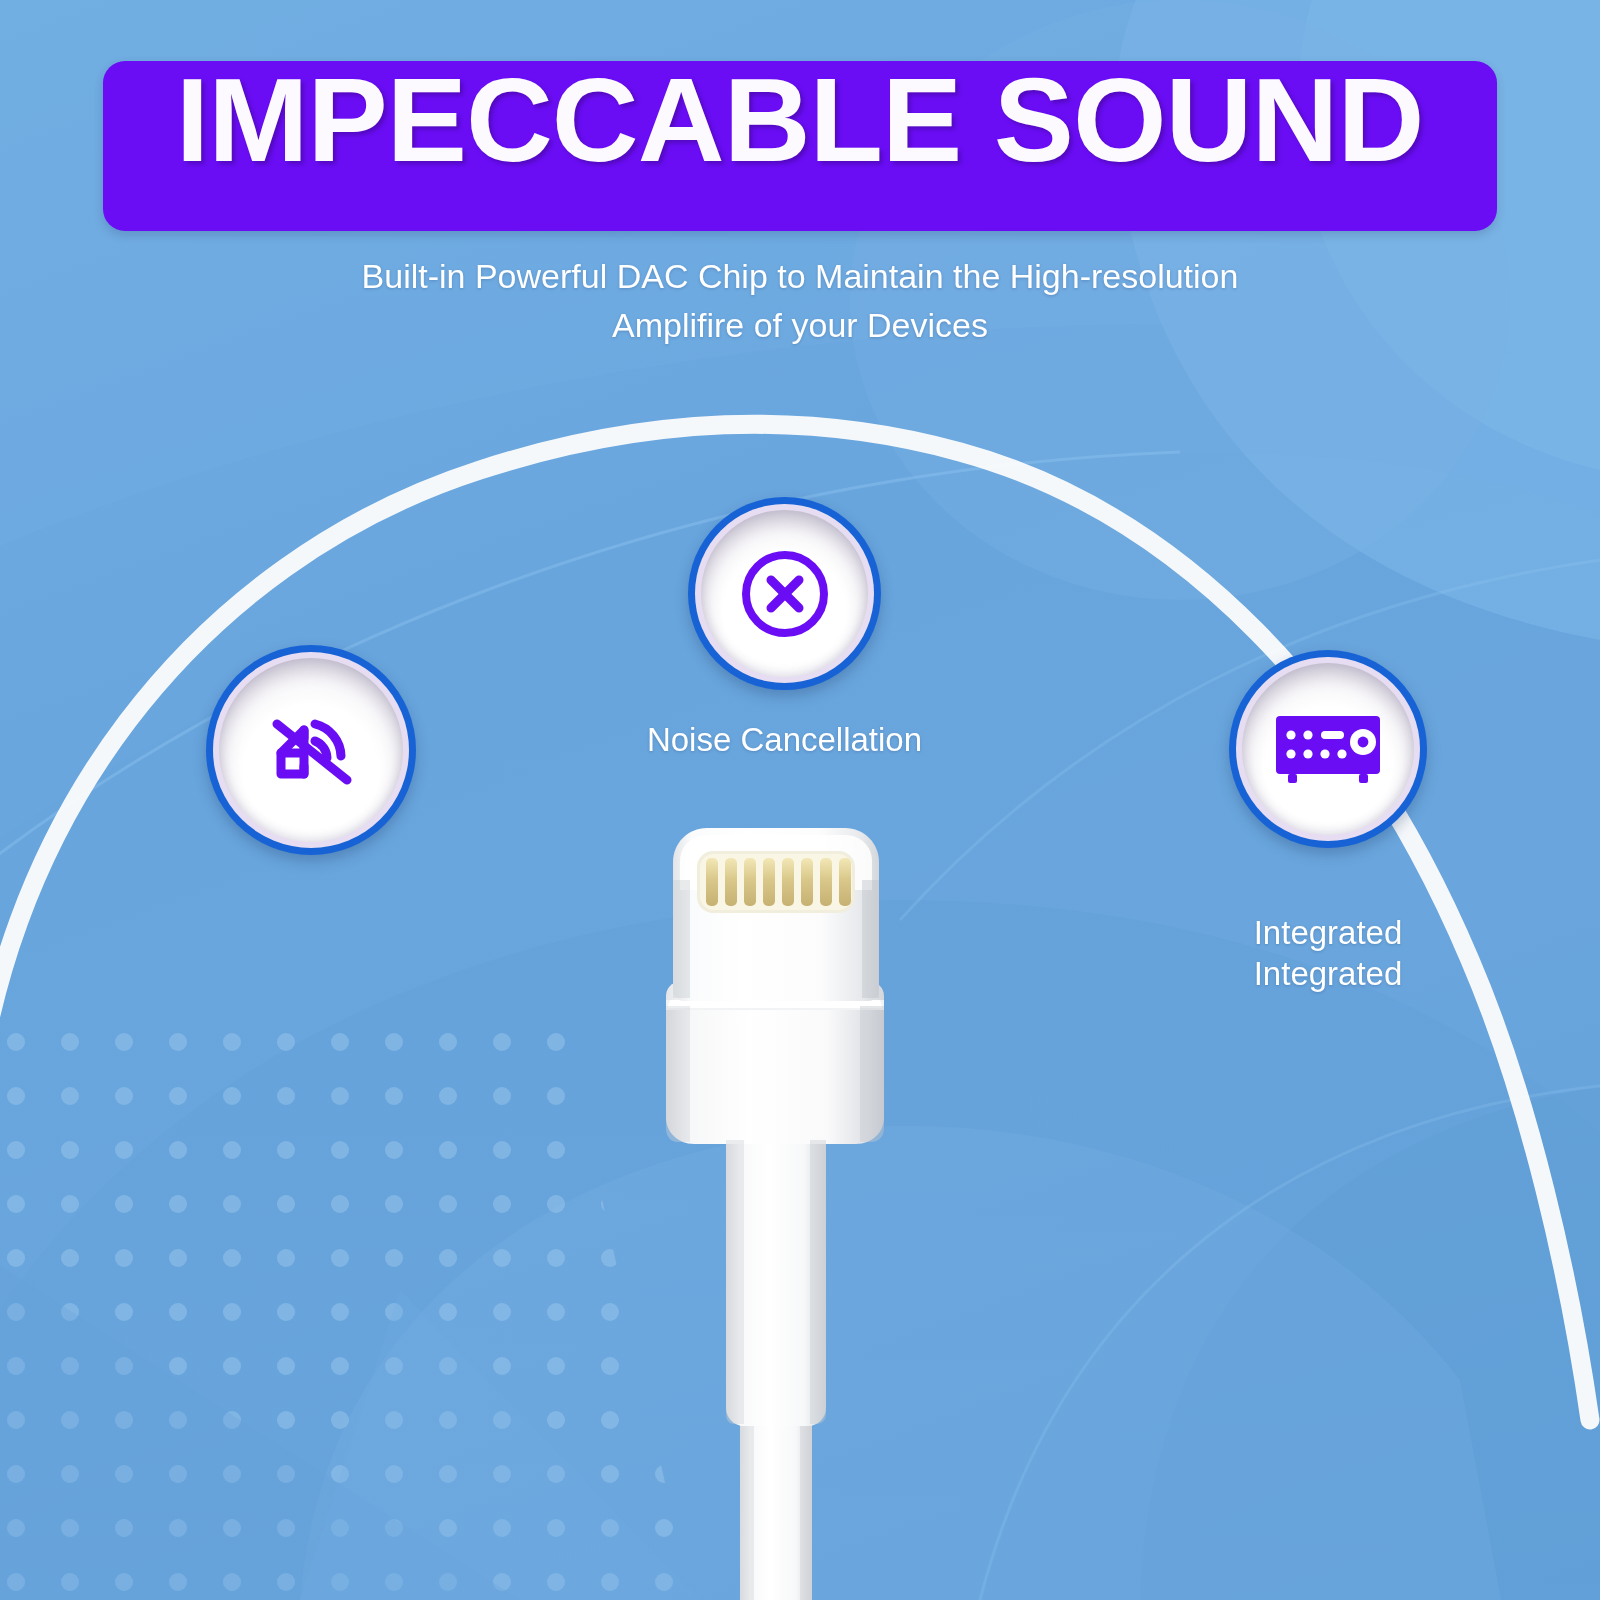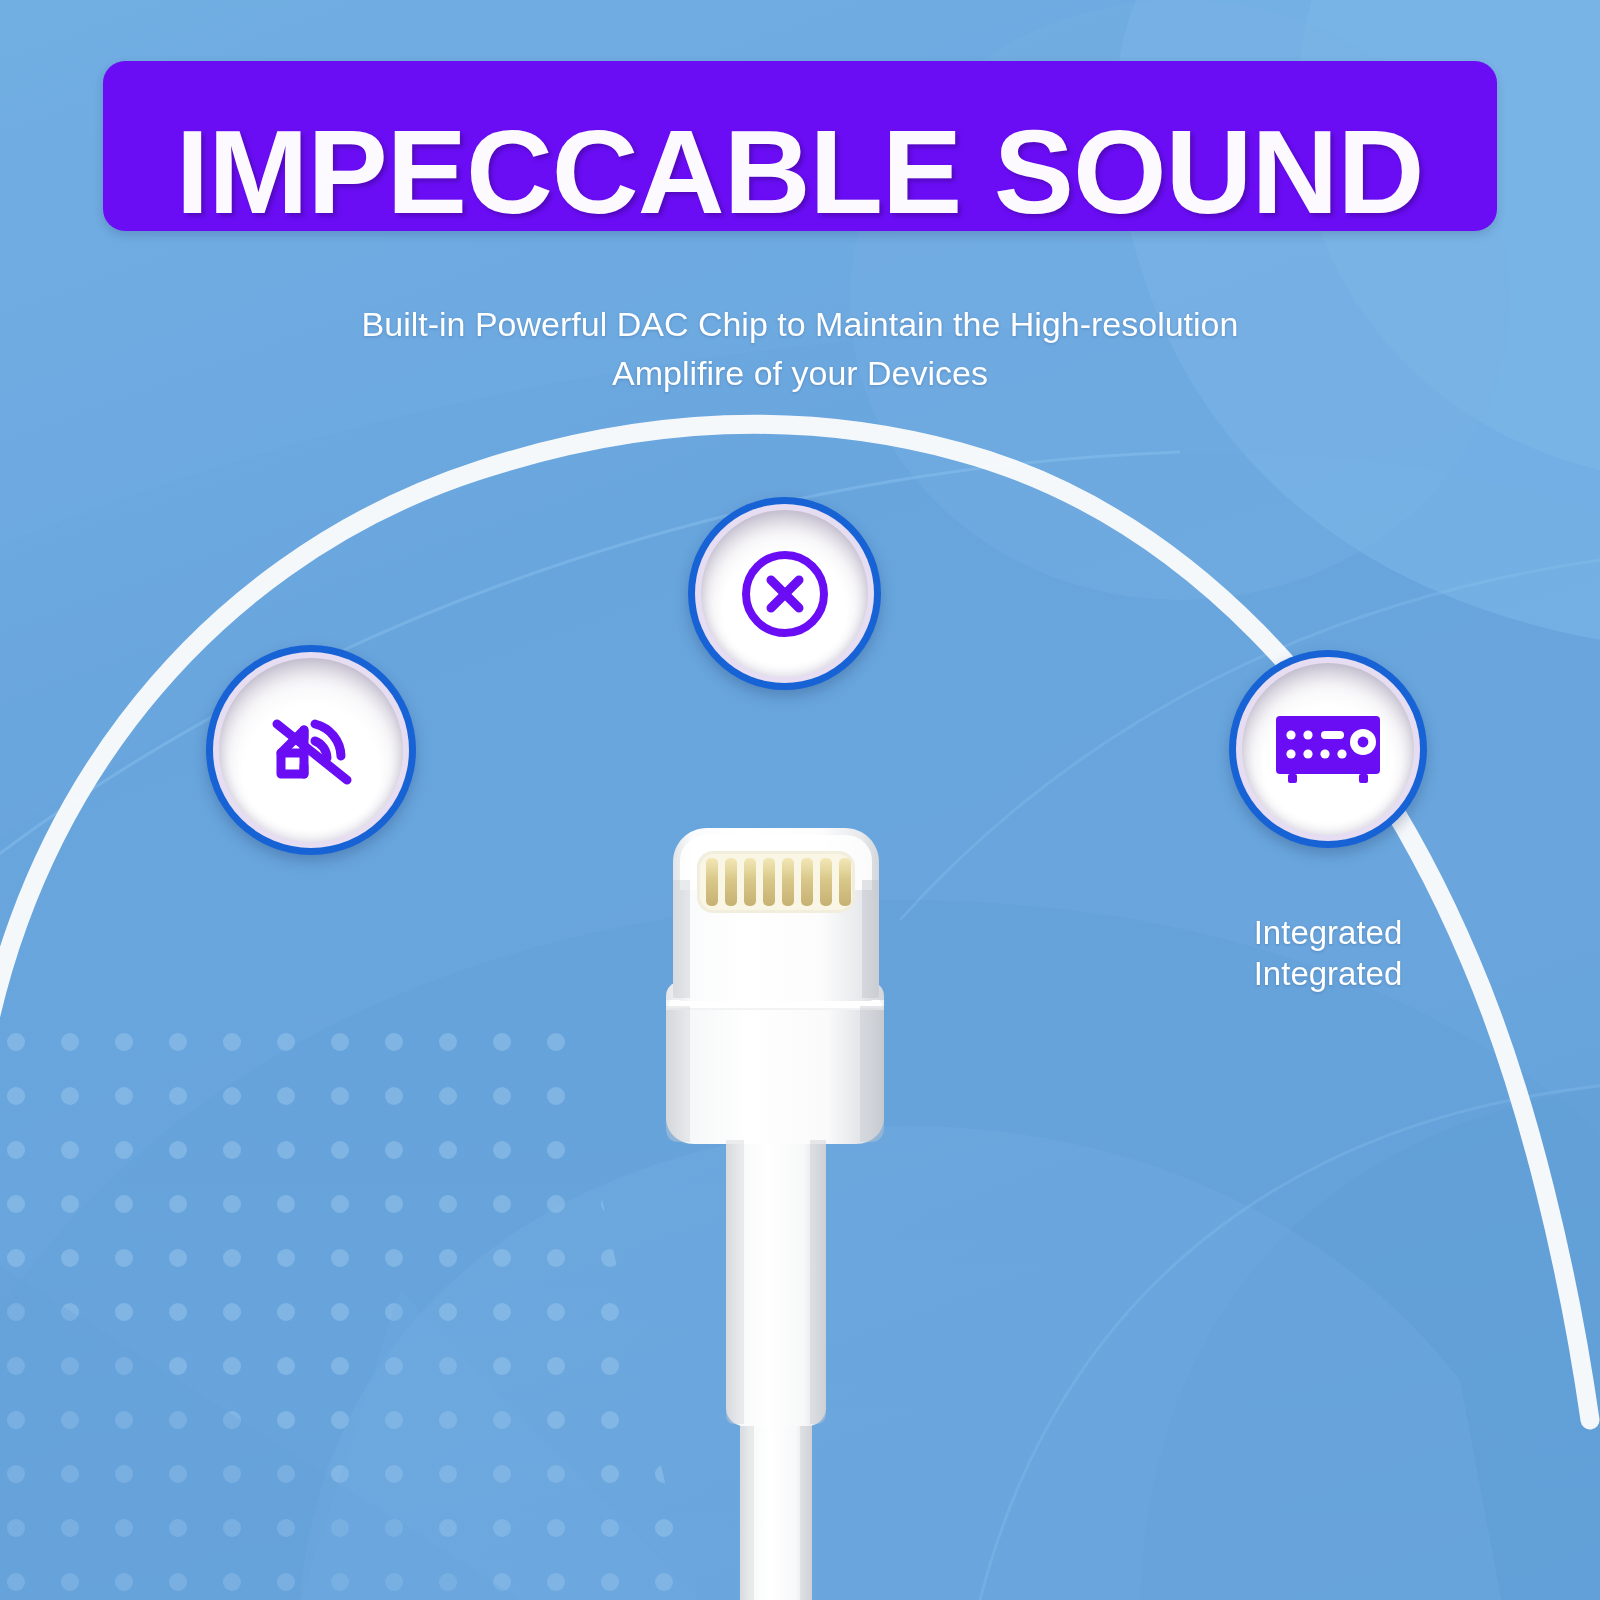--- a/index.html
+++ b/index.html
@@ -15,38 +15,37 @@
 
   
   .bg-layer{position:absolute;inset:0;overflow:hidden;}
   .bg-layer svg{position:absolute;inset:0;width:1600px;height:1600px;display:block;}
 
   
   #badge{
     position:absolute;left:103px;top:61px;width:1394px;height:170px;
     background:#6A0DF5;border-radius:22px;
     box-shadow:0 4px 10px rgba(30,40,90,.18);
-    display:flex;align-items:flex-end;justify-content:center;
+    display:flex;align-items:flex-start;justify-content:center;
   }
   #badge-title{
     color:#FDFAFF;font-size:118px;line-height:1;
     font-weight:700;letter-spacing:-1px;
     text-shadow:3px 3px 4px rgba(40,0,90,.35);
     white-space:nowrap;
     transform:scaleX(1.02);
   }
 
   
   #subtitle{
     position:absolute;left:0;right:0;top:252px;
     text-align:center;color:#FFFFFF;
     font-size:34px;line-height:1.45;font-weight:400;
     text-shadow:0 1px 3px rgba(40,70,120,.30);
     padding:0 240px;
-    margin-top:48px;
   }
   #subtitle .l2{display:block;}
 
   
   #arc{position:absolute;left:0;top:0;width:1600px;height:1600px;pointer-events:none;}
 
   
   .node{position:absolute;}
   .bubble{
     position:relative;border-radius:50%;
@@ -258,20 +257,23 @@
       <div class="face">
         <svg width="104" height="104" viewBox="0 0 104 104" aria-hidden="true">
           <circle cx="52" cy="52" r="39" fill="none" stroke="#6A0DF5" stroke-width="8"></circle>
           <g stroke="#6A0DF5" stroke-width="9" stroke-linecap="round">
             <line x1="38" y1="38" x2="66" y2="66"></line>
             <line x1="66" y1="38" x2="38" y2="66"></line>
           </g>
         </svg>
       </div>
     </div>
+    <div class="node-label">
+      <span>Noise Cancellation</span>
+    </div>
   </div>
 
   <div class="node" id="node-amp">
     <div class="bubble">
       <div class="ring2"></div>
       <div class="face">
         <svg width="116" height="94" viewBox="0 0 116 94" aria-hidden="true">
 
           <rect x="6" y="14" width="104" height="58" rx="4" fill="#6A0DF5"></rect>
 

